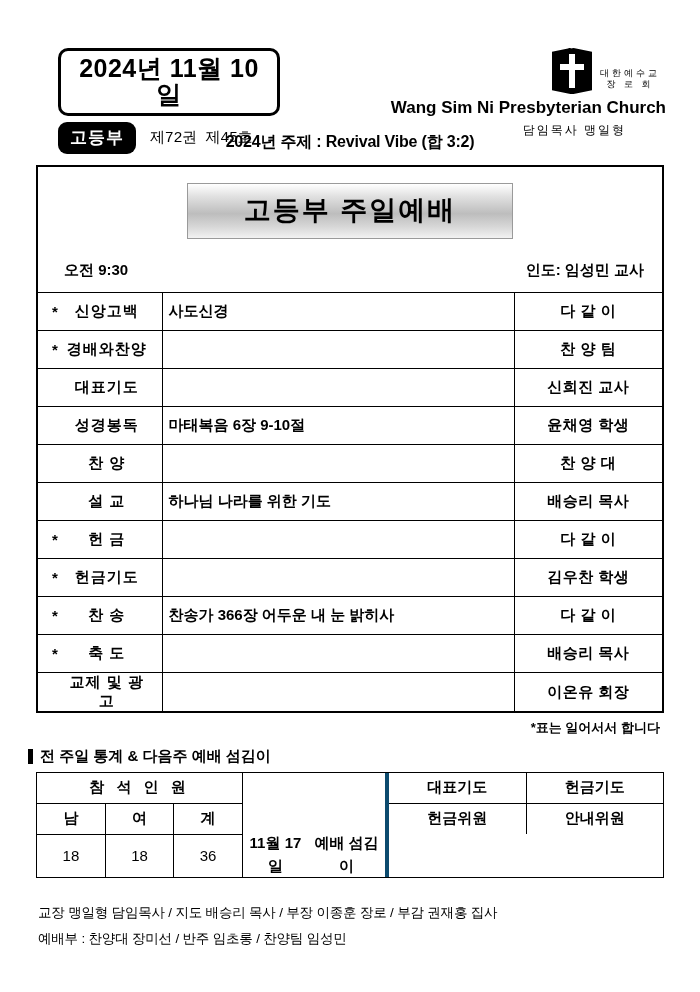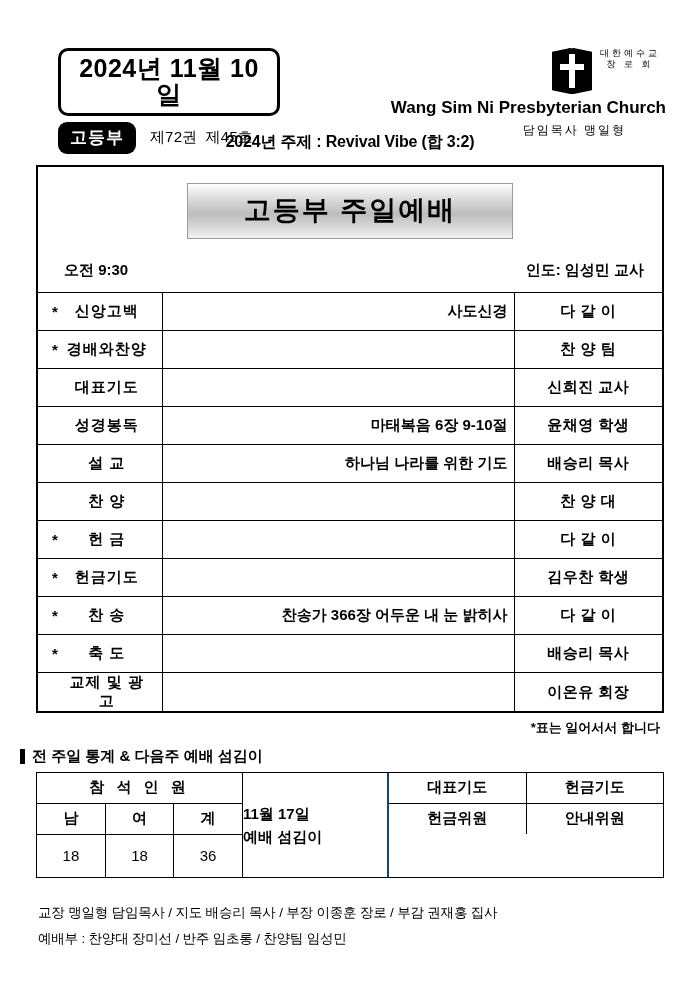--- a/index.html
+++ b/index.html
@@ -61,21 +61,21 @@
   }
   .church-block {
     flex: 1;
     display: flex;
     flex-direction: column;
     align-items: flex-end;
     padding-right: 4px;
   }
   .church-title-row {
     display: flex;
-    align-items: flex-start;
+    align-items: flex-end;
     justify-content: flex-end;
   }
   .cross-logo {
     width: 40px;
     height: 46px;
     position: relative;
     margin-right: 8px;
     flex: none;
   }
   .cross-logo .book {
@@ -175,21 +175,21 @@
     padding: 0 6px;
   }
   .order-table tr:first-child td { border-top: 1px solid #000; }
   .col-left {
     width: 124px;
     border-right: 1px solid #000;
     text-align: center;
     letter-spacing: 1px;
   }
   .col-mid {
-    text-align: right;
+    text-align: left;
   }
   .col-right {
     width: 148px;
     border-left: 1px solid #000;
     text-align: center;
     letter-spacing: 0.5px;
   }
   .col-left .star {
     display: inline-block;
     width: 12px;
@@ -209,21 +209,21 @@
 
   .note {
     text-align: right;
     font-size: 13px;
     font-weight: bold;
     margin: 6px 40px 0 0;
   }
 
   
   .stats-head {
-    margin: 10px 0 6px 20px;
+    margin: 10px 0 6px 28px;
     font-size: 15px;
     font-weight: bold;
     display: flex;
     align-items: center;
   }
   .bar {
     display: inline-block;
     width: 5px;
     height: 15px;
     background: #000;
@@ -260,24 +260,24 @@
   .stats-left td:last-child { border-right: none; }
   .stats-left tr.sub td {
     border-bottom: 1px solid #000;
     font-weight: bold;
   }
   .stats-left tr.val td {
     padding: 12px 0 13px 0;
   }
   .stats-mid {
     width: 146px;
-    border-right: 2px solid #0c4a6e;
-    display: flex;
-    flex-direction: column;
-    align-items: flex-start;
+    border-right: 4px solid #0c4a6e;
+    display: flex;
+    flex-direction: row;
+    align-items: flex-end;
     justify-content: center;
     font-size: 15px;
     font-weight: bold;
     line-height: 1.55;
     text-align: center;
   }
   .stats-right {
     flex: 1;
   }
   .stats-right table {
@@ -378,35 +378,35 @@
               <span class="left-label">성경봉독</span>
             </div>
           </td>
           <td class="col-mid">마태복음 6장 9-10절</td>
           <td class="col-right">윤채영 학생</td>
         </tr>
         <tr>
           <td class="col-left">
             <div class="left-inner">
               <span class="star"></span>
+              <span class="left-label">찬     양</span>
+            </div>
+          </td>
+          <td class="col-mid"></td>
+          <td class="col-right">찬   양   대</td>
+        </tr>
+        <tr>
+          <td class="col-left">
+            <div class="left-inner">
+              <span class="star"></span>
               <span class="left-label">설     교</span>
             </div>
           </td>
           <td class="col-mid">하나님 나라를 위한 기도</td>
           <td class="col-right">배승리 목사</td>
-        </tr>
-        <tr>
-          <td class="col-left">
-            <div class="left-inner">
-              <span class="star"></span>
-              <span class="left-label">찬     양</span>
-            </div>
-          </td>
-          <td class="col-mid"></td>
-          <td class="col-right">찬   양   대</td>
         </tr>
         <tr>
           <td class="col-left">
             <div class="left-inner">
               <span class="star">*</span>
               <span class="left-label">헌     금</span>
             </div>
           </td>
           <td class="col-mid"></td>
           <td class="col-right">다  같  이</td>

